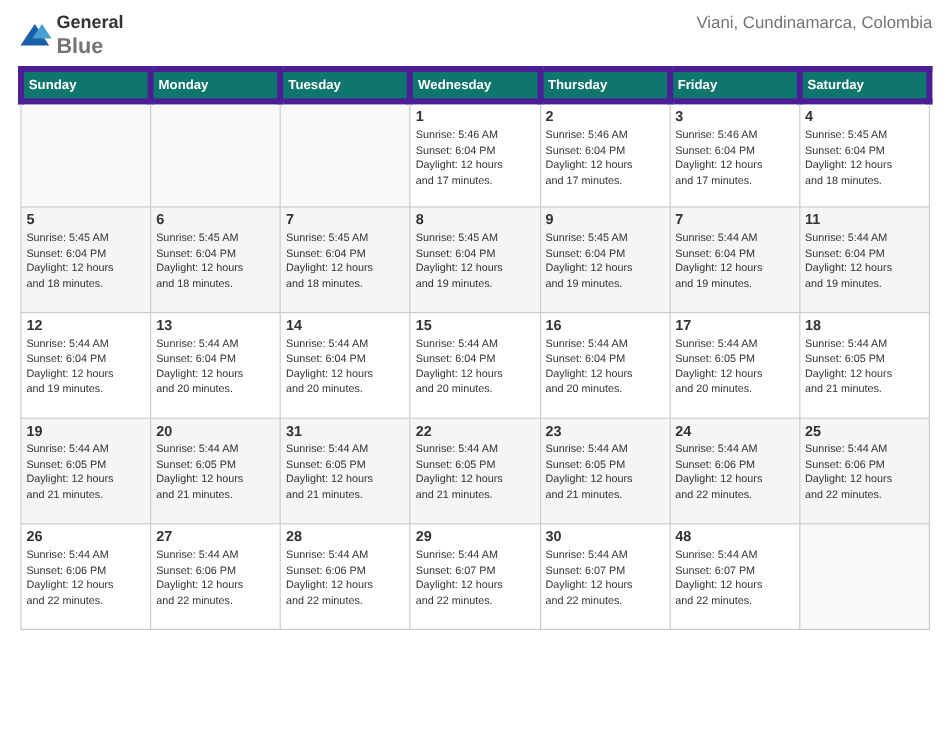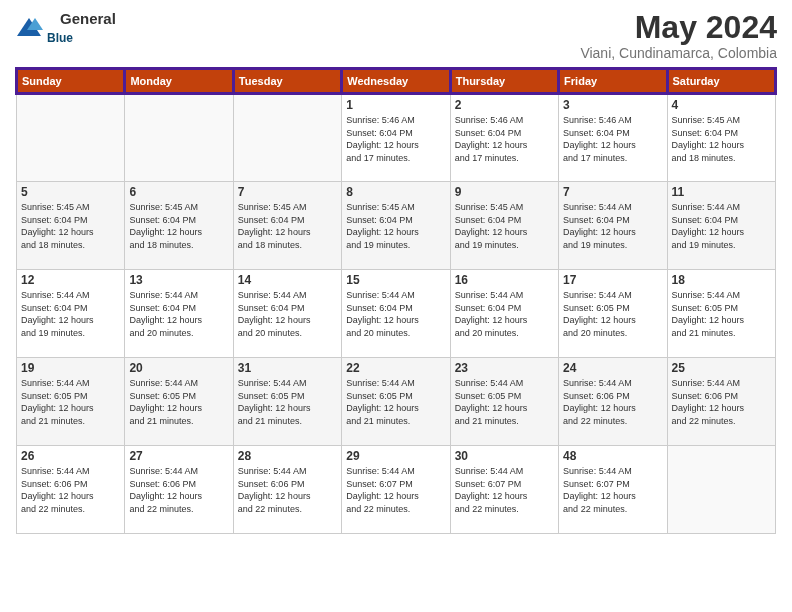--- a/index.html
+++ b/index.html
@@ -23,26 +23,25 @@
     }
     .logo {
       display: flex;
       align-items: center;
       gap: 4px;
     }
     .logo-text-general {
       font-size: 15px;
       font-weight: bold;
       color: #333;
-      margin-left: 13px;
     }
     .logo-text-blue {
-      font-size: 12px;
-      font-weight: bold;
-      color: #0c4a6e;
+      font-size: 18px;
+      font-weight: bold;
+      color: #737373;
     }
     .logo-icon {
       width: 28px;
       height: 24px;
     }
     .title-block {
       text-align: right;
     }
     .month-year {
       font-size: 32px;
@@ -53,27 +52,27 @@
     .location {
       font-size: 14px;
       color: #737373;
     }
     table {
       width: 100%;
       border-collapse: collapse;
       table-layout: fixed;
     }
     thead tr th {
-      background-color: #c2410c;
+      background-color: #0f766e;
       color: #fff;
       font-size: 11px;
       font-weight: bold;
       padding: 5px 4px;
       text-align: left;
-      border: 3px solid #4c1d95;
+      border: 5px solid #4c1d95;
     }
     tbody tr td {
       border: 1px solid #ccc;
       vertical-align: top;
       padding: 3px 4px;
       height: 88px;
       background: #fff;
     }
     tbody tr:nth-child(even) td {
       background: #f5f5f5;
@@ -102,21 +101,20 @@
       <svg class="logo-icon" viewBox="0 0 28 24" xmlns="http://www.w3.org/2000/svg">
         <polygon points="14,2 26,20 2,20" fill="#1a5fa8"></polygon>
         <polygon points="20,2 28,14 12,14" fill="#4a9fd4"></polygon>
       </svg>
       <div>
         <span class="logo-text-general">General</span><br>
         <span class="logo-text-blue">Blue</span>
       </div>
     </div>
     <div class="title-block">
-      <div class="month-year">May 2024</div>
       <div class="location">Viani, Cundinamarca, Colombia</div>
     </div>
   </div>
 
   <table>
     <thead>
       <tr>
       <th>Sunday</th>
           <th>Monday</th>
           <th>Tuesday</th>

